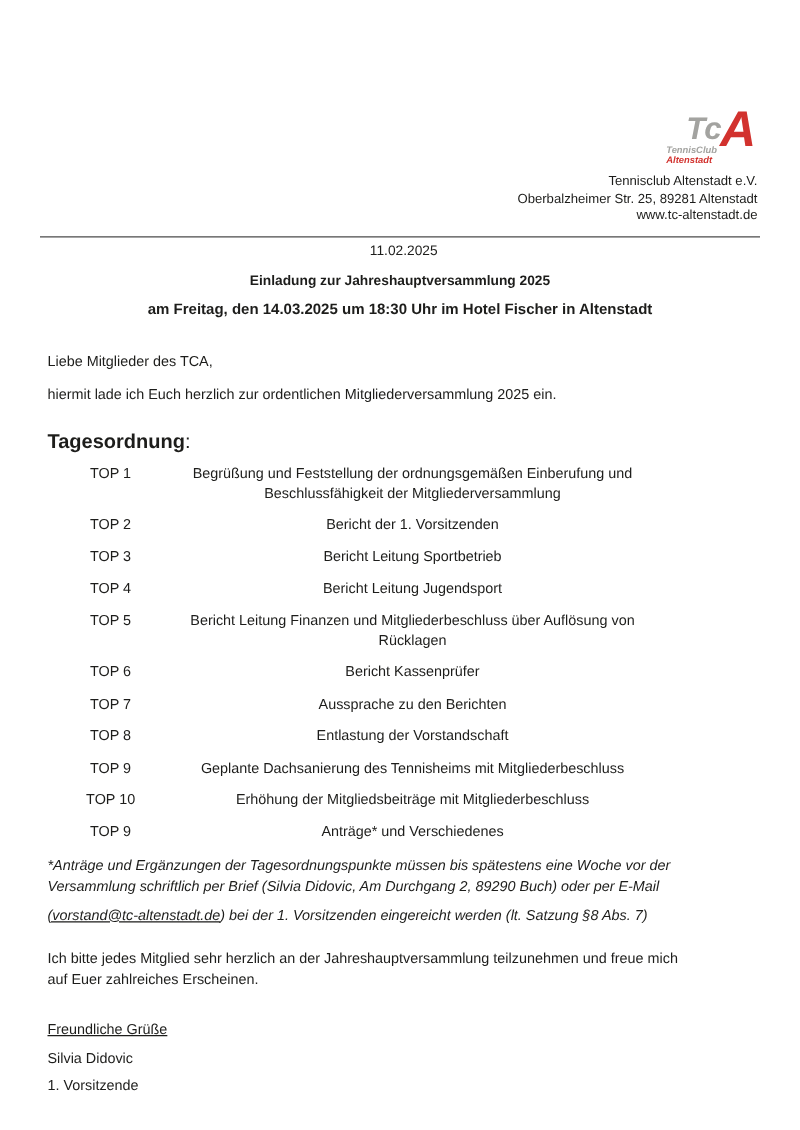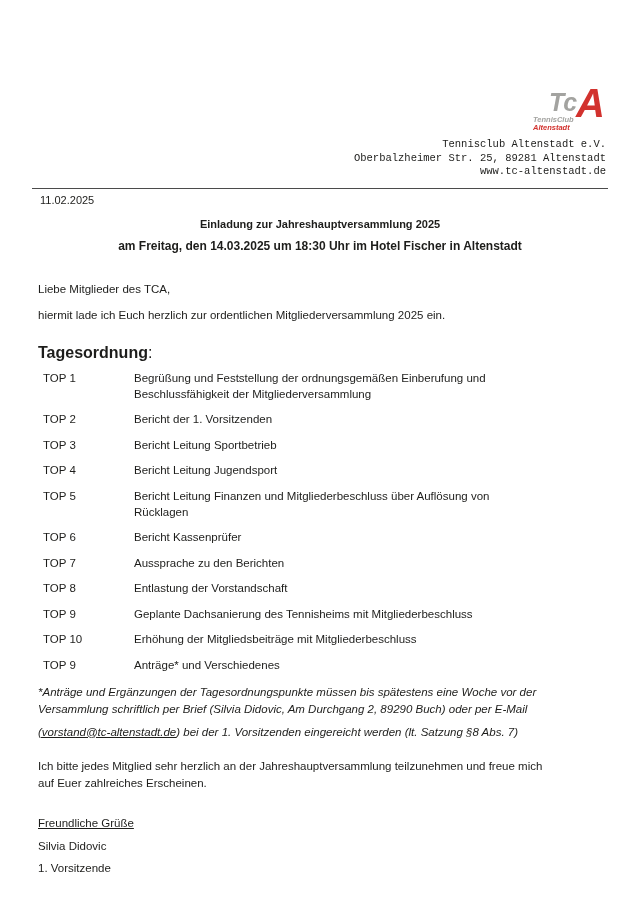--- a/index.html
+++ b/index.html
@@ -16,30 +16,29 @@
 
   
   .letterhead { margin:66px 34px 0 0; text-align:right; }
   .logo { display:inline-block; }
   .addr {
     margin:2px 34px 0 0;
     text-align:right;
     font-size:10.5px;
     line-height:13.5px;
     color:#1d1d1b;
-    font-family:Liberation Mono, monospace;
   }
   .rule {
     margin:9px 32px 0 32px;
     border-top:1px solid #4b4b4b;
     height:0;
   }
   .date {
     margin:5px 34px 0 0;
-    text-align:left;
+    text-align:center;
     font-size:11px;
     padding-left:40px;
   }
 
   
   .title {
     margin-top:12px;
     text-align:center;
     font-size:11px;
     font-weight:bold;
@@ -50,21 +49,21 @@
     font-size:12px;
     font-weight:bold;
   }
 
   
   .body-col { padding:0 36px 0 38px; font-size:11.5px; line-height:16px; }
   .salutation { margin-top:28px; }
   .intro { margin-top:10px; }
   .agenda-heading { margin-top:22px; font-size:16px; }
   .agenda-heading b { font-weight:bold; }
-  .agenda-list { margin-top:9px; }
+  .agenda-list { margin-top:9px;text-align:center; }
   .agenda-row { display:flex; margin-bottom:9.5px; }
   .agenda-label { flex:0 0 91px; padding-left:5px; }
   .agenda-text { width:392px; }
 
   .footnote { margin-top:11px; line-height:17.5px;font-style:italic; }
   .footnote-email { margin-top:5px; }
   .email-link { text-decoration:underline; color:#1d1d1b; cursor:pointer; }
 
   .closing { margin-top:17px; line-height:16.5px; }
   .greeting { margin-top:24px;text-decoration:underline; }

